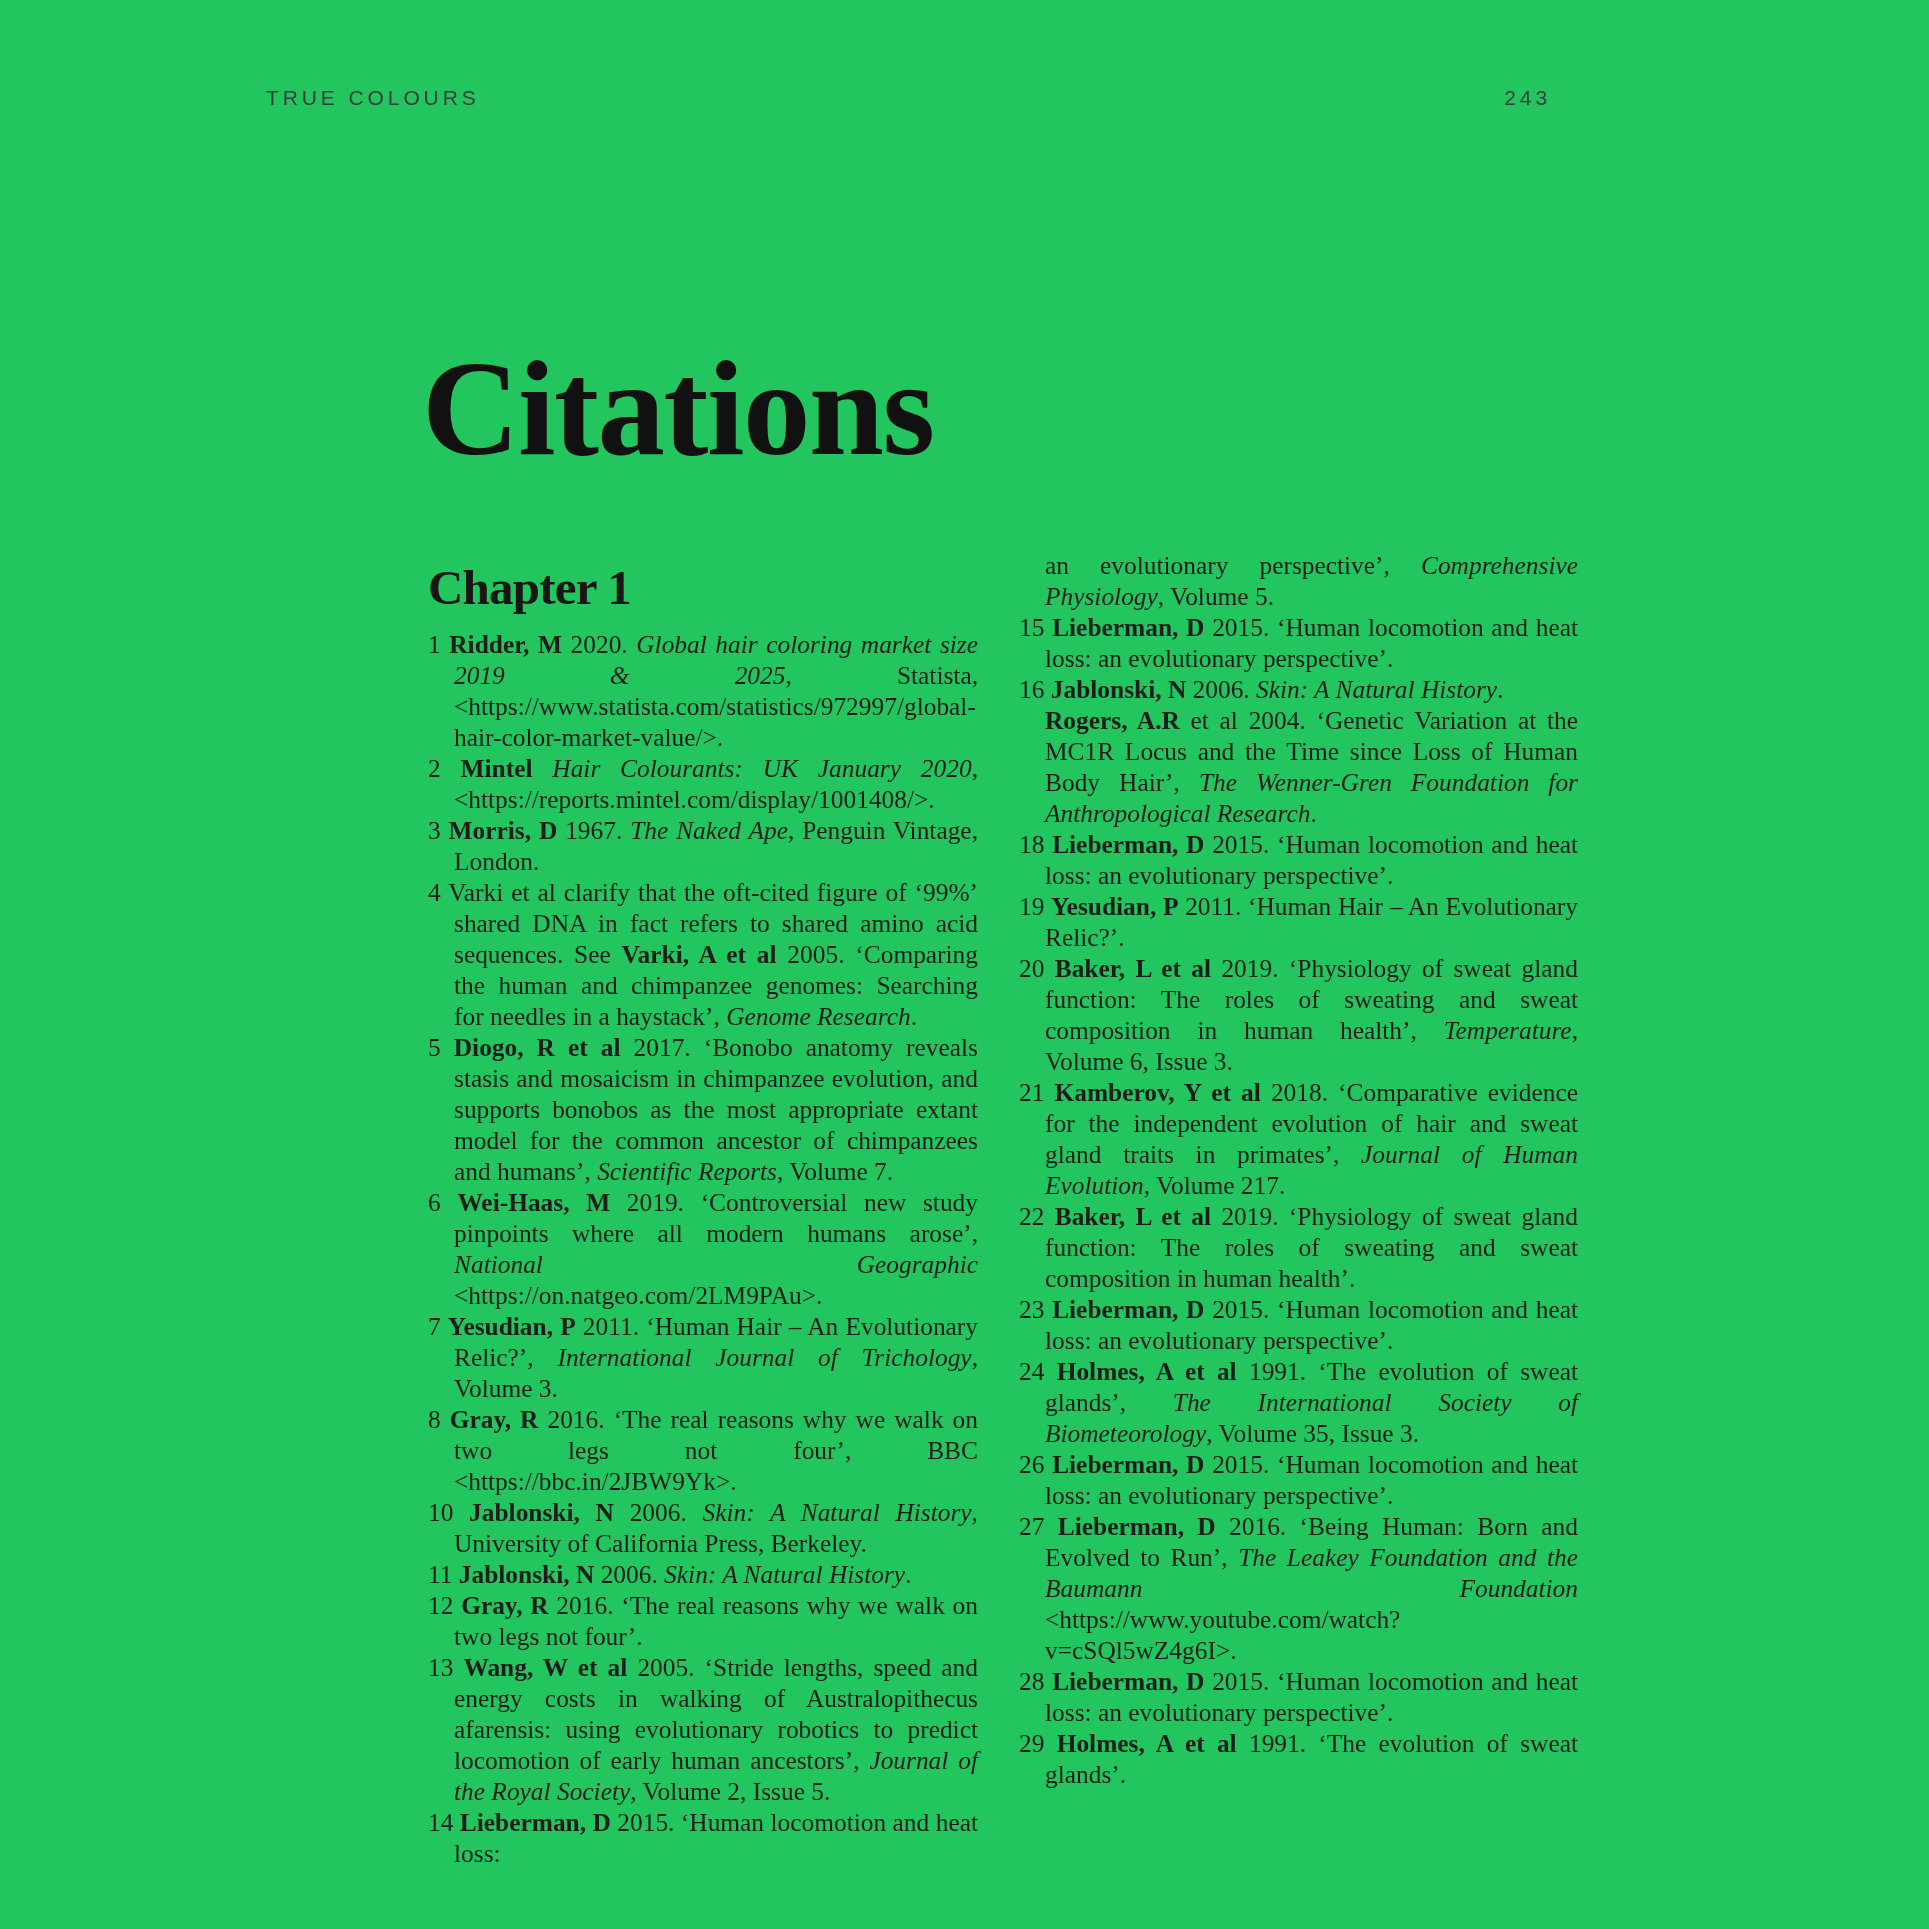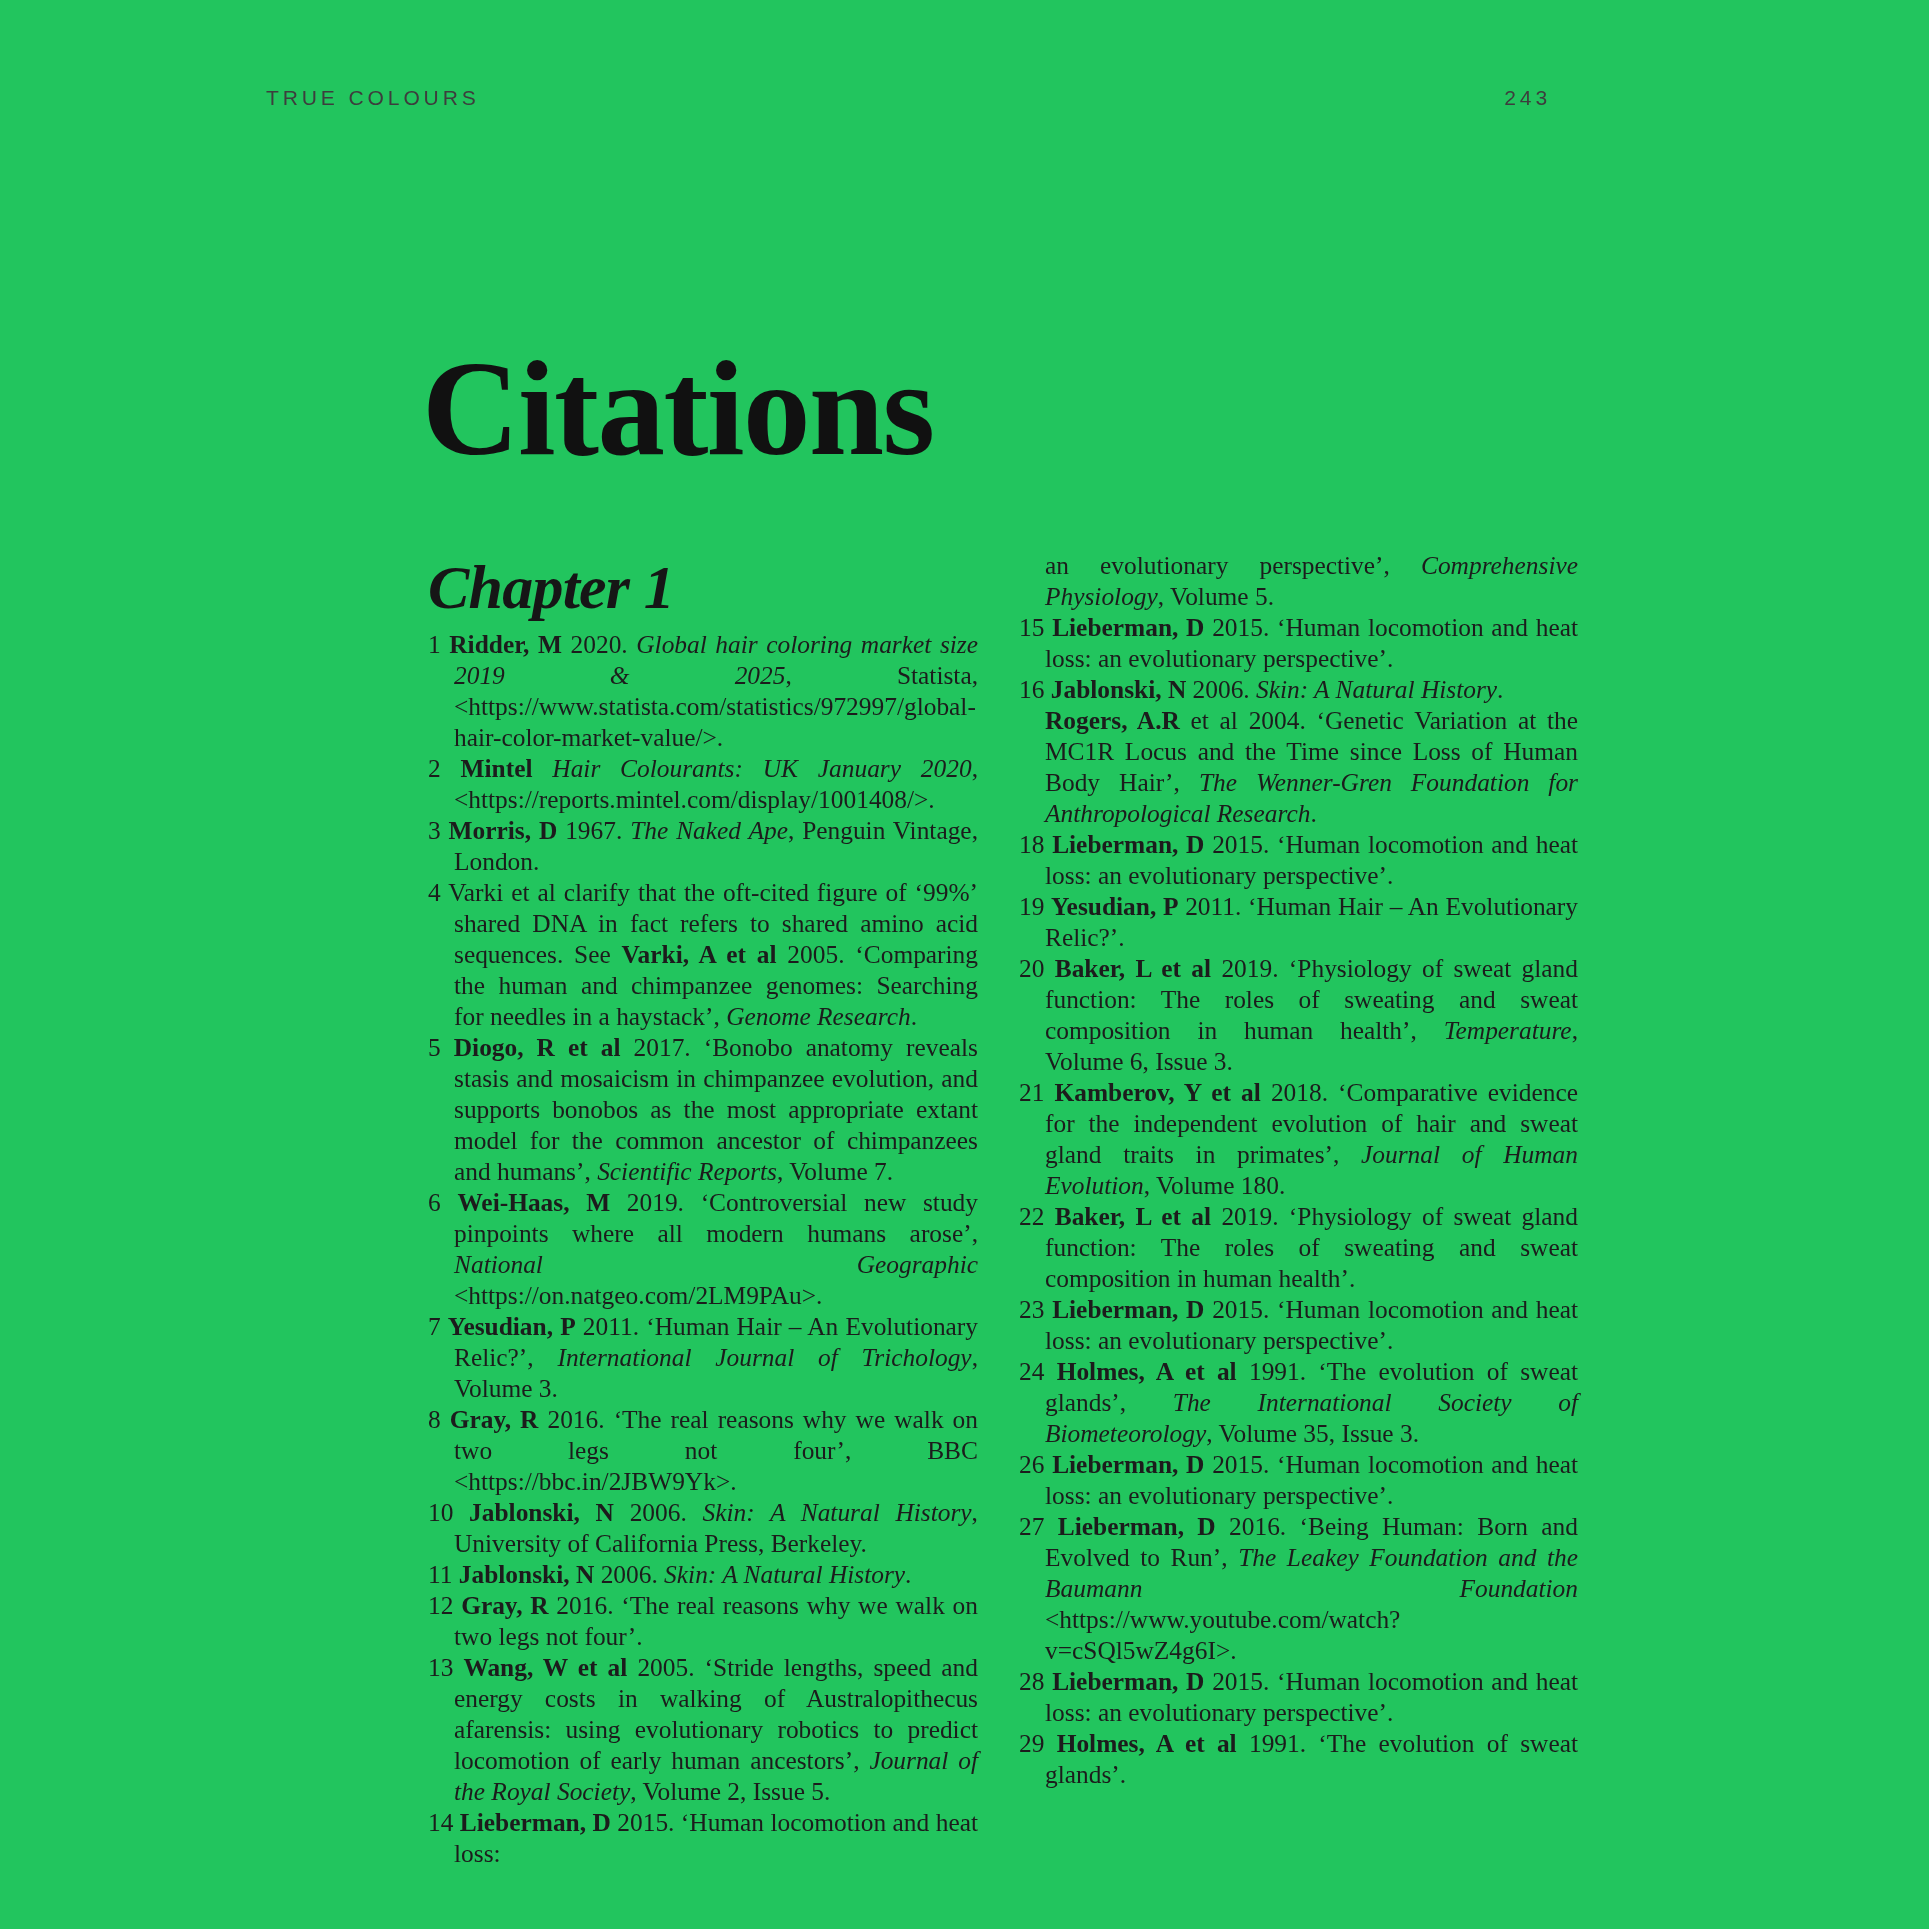--- a/index.html
+++ b/index.html
@@ -38,26 +38,25 @@
   }
   .col {
     position: absolute;
     font-size: 25.4px;
     line-height: 31px;
   }
   .col-left  { left: 428px;  top: 558px; width: 550px; }
   .col-right { left: 1019px; top: 550px; width: 559px; }
   .chapter {
     margin: 0 0 12.3px 0;
-    font-size: 62px;
+    font-size: 49px;
     line-height: 59px;
     font-weight: 700;
     color: #161616;
     letter-spacing: -0.8px;
-    font-style: italic;
   }
   .entry {
     text-align: justify;
     padding-left: 26px;
     text-indent: -26px;
   }
   .entry.noNum {
     text-indent: 0;
   }
   .entry .bold   { font-weight: 700; }
@@ -97,21 +96,21 @@
 
   <div class="col col-right">
     <div class="entries" id="col-right-entries">
         <div class="entry noNum"><span>an evolutionary perspective’, </span><span class="italic">Comprehensive Physiology</span><span>, Volume 5.</span></div>
         <div class="entry"><span class="num">15 </span><span class="bold">Lieberman, D</span><span> 2015. ‘Human locomotion and heat loss: an evolutionary perspective’.</span></div>
         <div class="entry"><span class="num">16 </span><span class="bold">Jablonski, N</span><span> 2006. </span><span class="italic">Skin: A Natural History</span><span>.</span></div>
         <div class="entry noNum"><span class="bold">Rogers, A.R</span><span> et al 2004. ‘Genetic Variation at the MC1R Locus and the Time since Loss of Human Body Hair’, </span><span class="italic">The Wenner-Gren Foundation for Anthropological Research</span><span>.</span></div>
         <div class="entry"><span class="num">18 </span><span class="bold">Lieberman, D</span><span> 2015. ‘Human locomotion and heat loss: an evolutionary perspective’.</span></div>
         <div class="entry"><span class="num">19 </span><span class="bold">Yesudian, P</span><span> 2011. ‘Human Hair – An Evolutionary Relic?’.</span></div>
         <div class="entry"><span class="num">20 </span><span class="bold">Baker, L et al</span><span> 2019. ‘Physiology of sweat gland function: The roles of sweating and sweat composition in human health’, </span><span class="italic">Temperature</span><span>, Volume 6, Issue 3.</span></div>
-        <div class="entry"><span class="num">21 </span><span class="bold">Kamberov, Y et al</span><span> 2018. ‘Comparative evidence for the independent evolution of hair and sweat gland traits in primates’, </span><span class="italic">Journal of Human Evolution</span><span>, Volume 180.</span></div>
+        <div class="entry"><span class="num">21 </span><span class="bold">Kamberov, Y et al</span><span> 2018. ‘Comparative evidence for the independent evolution of hair and sweat gland traits in primates’, </span><span class="italic">Journal of Human Evolution</span><span>, Volume 217.</span></div>
         <div class="entry"><span class="num">22 </span><span class="bold">Baker, L et al</span><span> 2019. ‘Physiology of sweat gland function: The roles of sweating and sweat composition in human health’.</span></div>
         <div class="entry"><span class="num">23 </span><span class="bold">Lieberman, D</span><span> 2015. ‘Human locomotion and heat loss: an evolutionary perspective’.</span></div>
         <div class="entry"><span class="num">24 </span><span class="bold">Holmes, A et al</span><span> 1991. ‘The evolution of sweat glands’, </span><span class="italic">The International Society of Biometeorology</span><span>, Volume 35, Issue 3.</span></div>
         <div class="entry"><span class="num">26 </span><span class="bold">Lieberman, D</span><span> 2015. ‘Human locomotion and heat loss: an evolutionary perspective’.</span></div>
         <div class="entry"><span class="num">27 </span><span class="bold">Lieberman, D</span><span> 2016. ‘Being Human: Born and Evolved to Run’, </span><span class="italic">The Leakey Foundation and the Baumann Foundation</span><span> &lt;https://www.youtube.com/watch?v=cSQl5wZ4g6I&gt;.</span></div>
         <div class="entry"><span class="num">28 </span><span class="bold">Lieberman, D</span><span> 2015. ‘Human locomotion and heat loss: an evolutionary perspective’.</span></div>
         <div class="entry"><span class="num">29 </span><span class="bold">Holmes, A et al</span><span> 1991. ‘The evolution of sweat glands’.</span></div>
       </div>
   </div>
 

